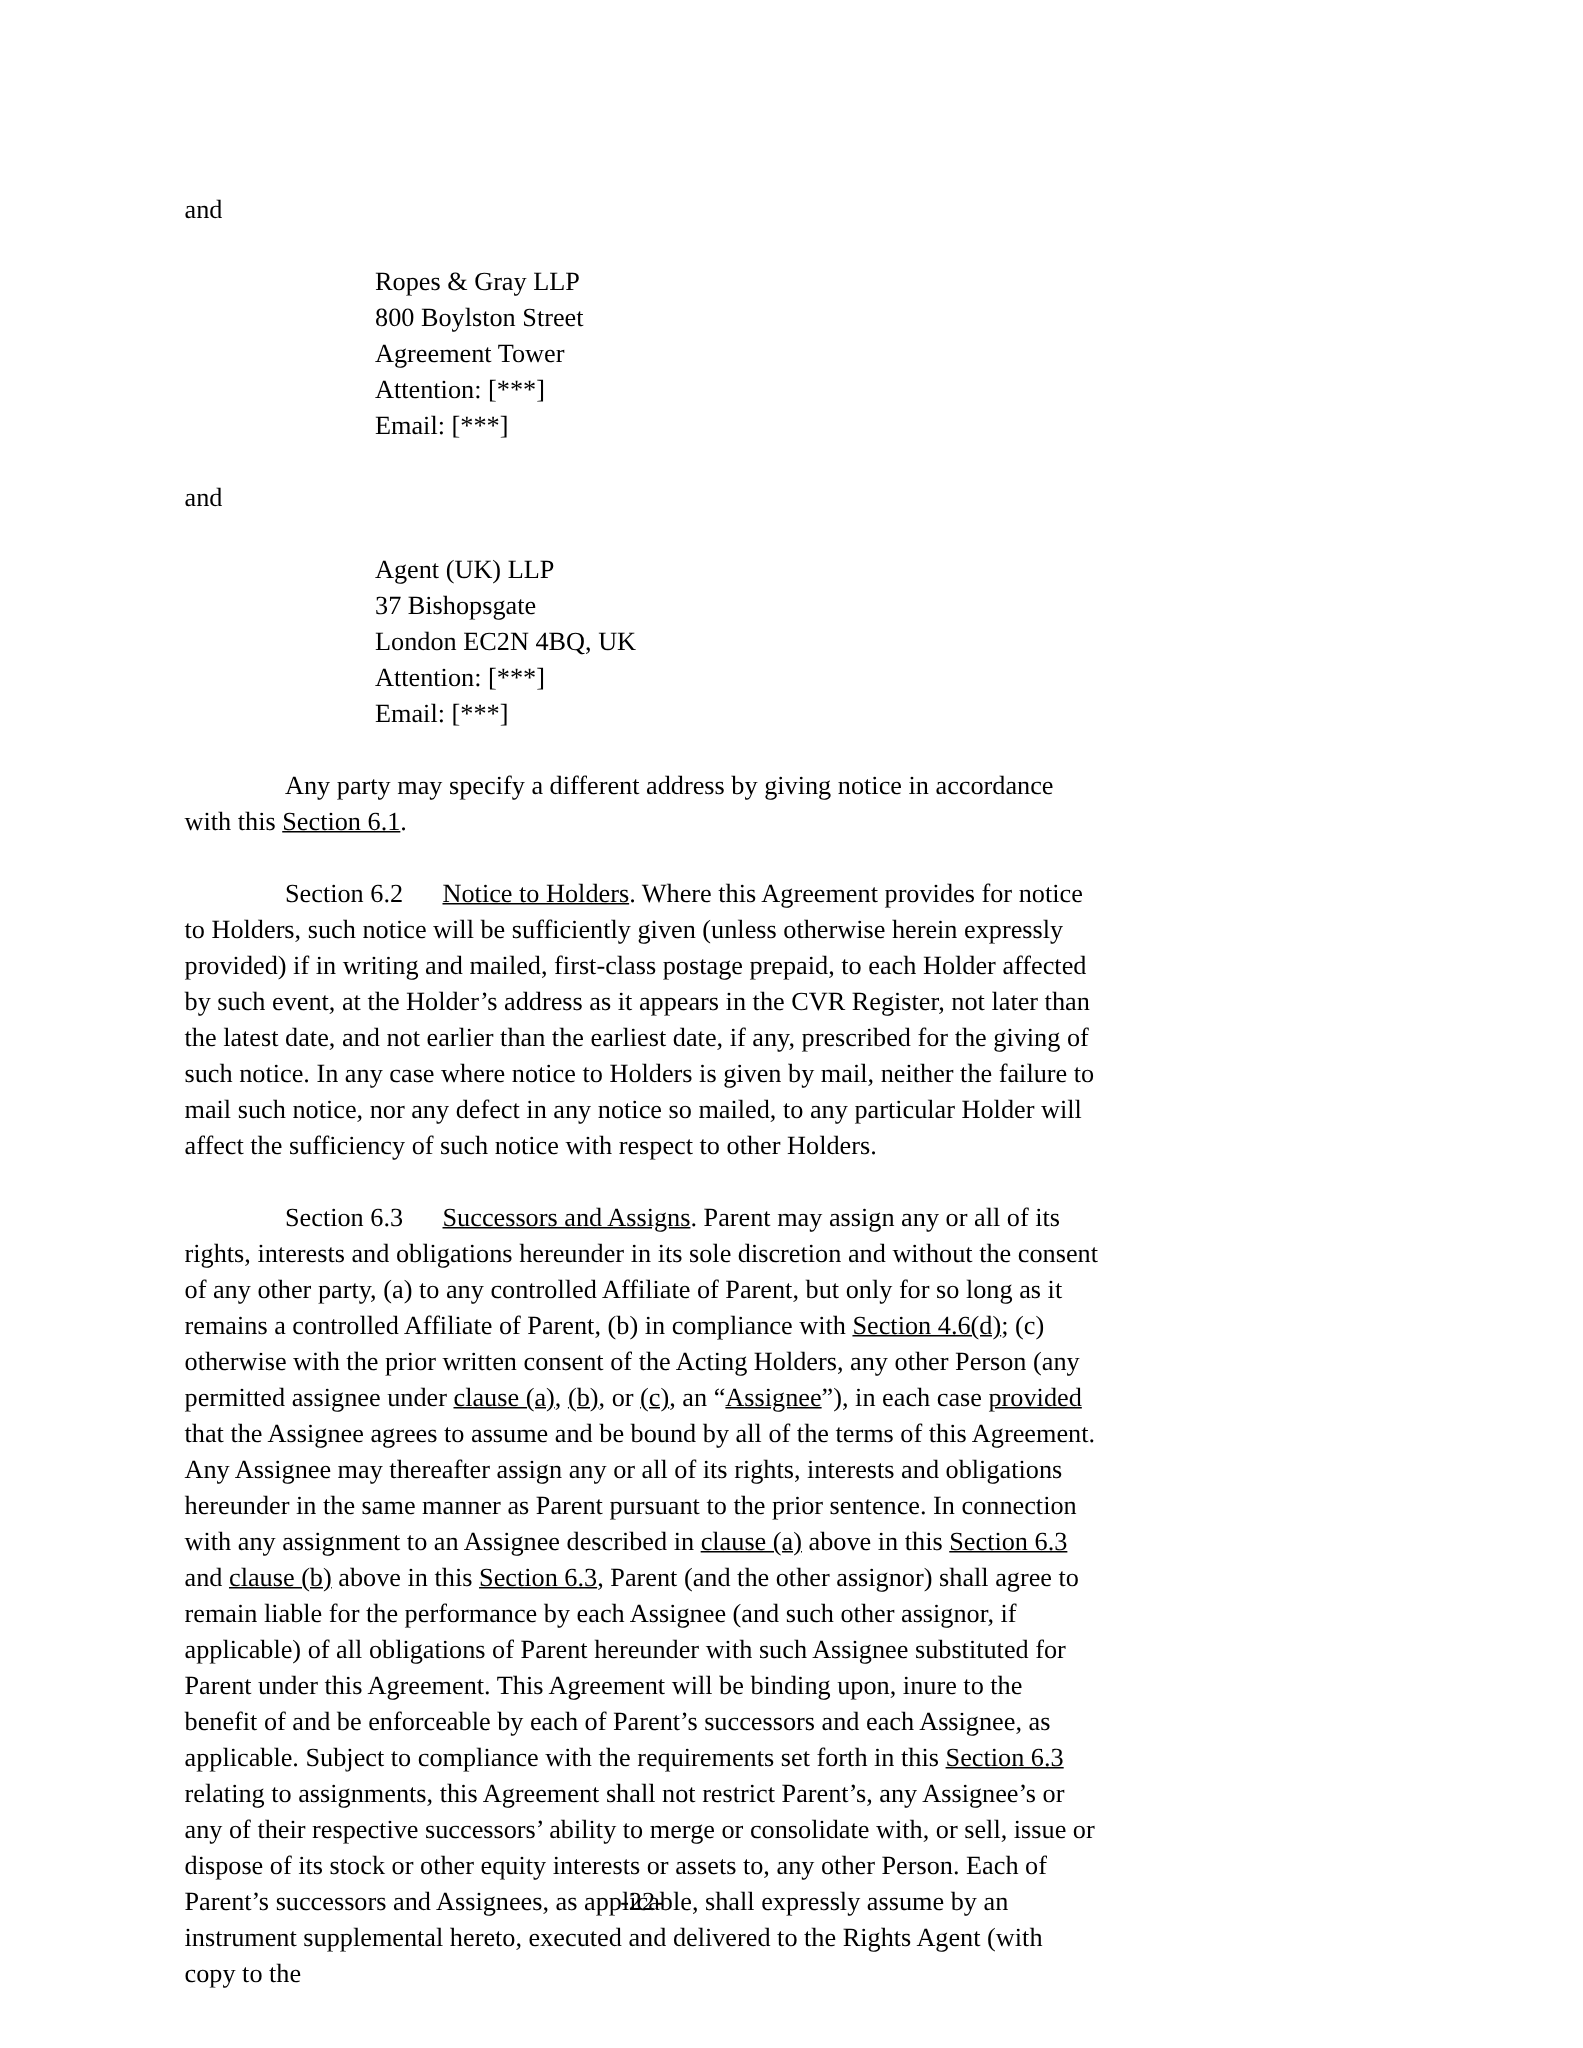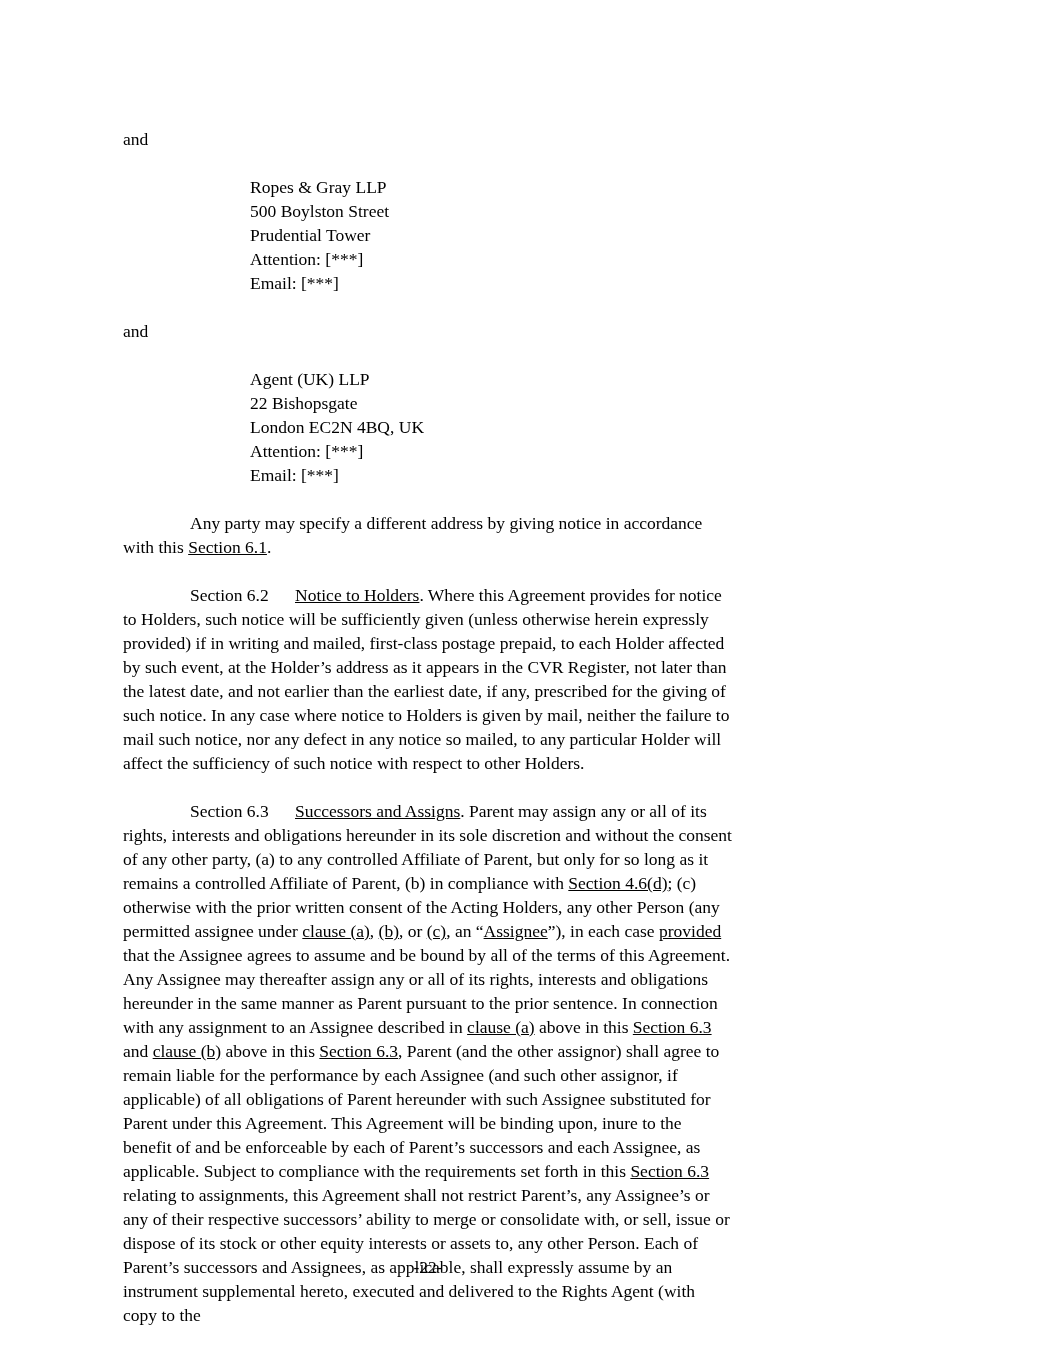--- a/index.html
+++ b/index.html
@@ -45,29 +45,29 @@
   }
 </style>
 </head>
 <body>
 
 <div class="page">
   <div class="doc-body">
       <div class="connector">and</div>
       <div class="address-block">
         <div class="address-line">Ropes &amp; Gray LLP</div>
-        <div class="address-line">500 Boylston Street</div>
-        <div class="address-line">Prudential Tower</div>
+        <div class="address-line">800 Boylston Street</div>
+        <div class="address-line">Agreement Tower</div>
         <div class="address-line">Attention: [***]</div>
         <div class="address-line">Email: [***]</div>
       </div>
       <div class="connector">and</div>
       <div class="address-block">
         <div class="address-line">Agent (UK) LLP</div>
-        <div class="address-line">22 Bishopsgate</div>
+        <div class="address-line">37 Bishopsgate</div>
         <div class="address-line">London EC2N 4BQ, UK</div>
         <div class="address-line">Attention: [***]</div>
         <div class="address-line">Email: [***]</div>
       </div>
       <p class="para"><span class="run">Any party may specify a different address by giving notice in accordance with this </span><span class="u">Section 6.1</span><span class="run">.</span></p>
       <p class="para"><span class="run">Section 6.2</span><span class="run">&nbsp;&nbsp;&nbsp;&nbsp;&nbsp;&nbsp;</span><span class="u">Notice to Holders</span><span class="run">. Where this Agreement provides for notice to Holders, such notice will be sufficiently given (unless otherwise herein expressly provided) if in writing and mailed, first-class postage prepaid, to each Holder affected by such event, at the Holder’s address as it appears in the CVR Register, not later than the latest date, and not earlier than the earliest date, if any, prescribed for the giving of such notice. In any case where notice to Holders is given by mail, neither the failure to mail such notice, nor any defect in any notice so mailed, to any particular Holder will affect the sufficiency of such notice with respect to other Holders.</span></p>
       <p class="para"><span class="run">Section 6.3</span><span class="run">&nbsp;&nbsp;&nbsp;&nbsp;&nbsp;&nbsp;</span><span class="u">Successors and Assigns</span><span class="run">. Parent may assign any or all of its rights, interests and obligations hereunder in its sole discretion and without the consent of any other party, (a) to any controlled Affiliate of Parent, but only for so long as it remains a controlled Affiliate of Parent, (b) in compliance with </span><span class="u">Section 4.6(d)</span><span class="run">; (c) otherwise with the prior written consent of the Acting Holders, any other Person (any permitted assignee under </span><span class="u">clause (a)</span><span class="run">, </span><span class="u">(b)</span><span class="run">, or </span><span class="u">(c)</span><span class="run">, an “</span><span class="u">Assignee</span><span class="run">”), in each case </span><span class="u">provided</span><span class="run"> that the Assignee agrees to assume and be bound by all of the terms of this Agreement. Any Assignee may thereafter assign any or all of its rights, interests and obligations hereunder in the same manner as Parent pursuant to the prior sentence. In connection with any assignment to an Assignee described in </span><span class="u">clause (a)</span><span class="run"> above in this </span><span class="u">Section 6.3</span><span class="run"> and </span><span class="u">clause (b)</span><span class="run"> above in this </span><span class="u">Section 6.3</span><span class="run">, Parent (and the other assignor) shall agree to remain liable for the performance by each Assignee (and such other assignor, if applicable) of all obligations of Parent hereunder with such Assignee substituted for Parent under this Agreement. This Agreement will be binding upon, inure to the benefit of and be enforceable by each of Parent’s successors and each Assignee, as applicable. Subject to compliance with the requirements set forth in this </span><span class="u">Section 6.3</span><span class="run"> relating to assignments, this Agreement shall not restrict Parent’s, any Assignee’s or any of their respective successors’ ability to merge or consolidate with, or sell, issue or dispose of its stock or other equity interests or assets to, any other Person. Each of Parent’s successors and Assignees, as applicable, shall expressly assume by an instrument supplemental hereto, executed and delivered to the Rights Agent (with copy to the</span></p>
     </div>
   <div class="footer">-22-</div>
 </div>

